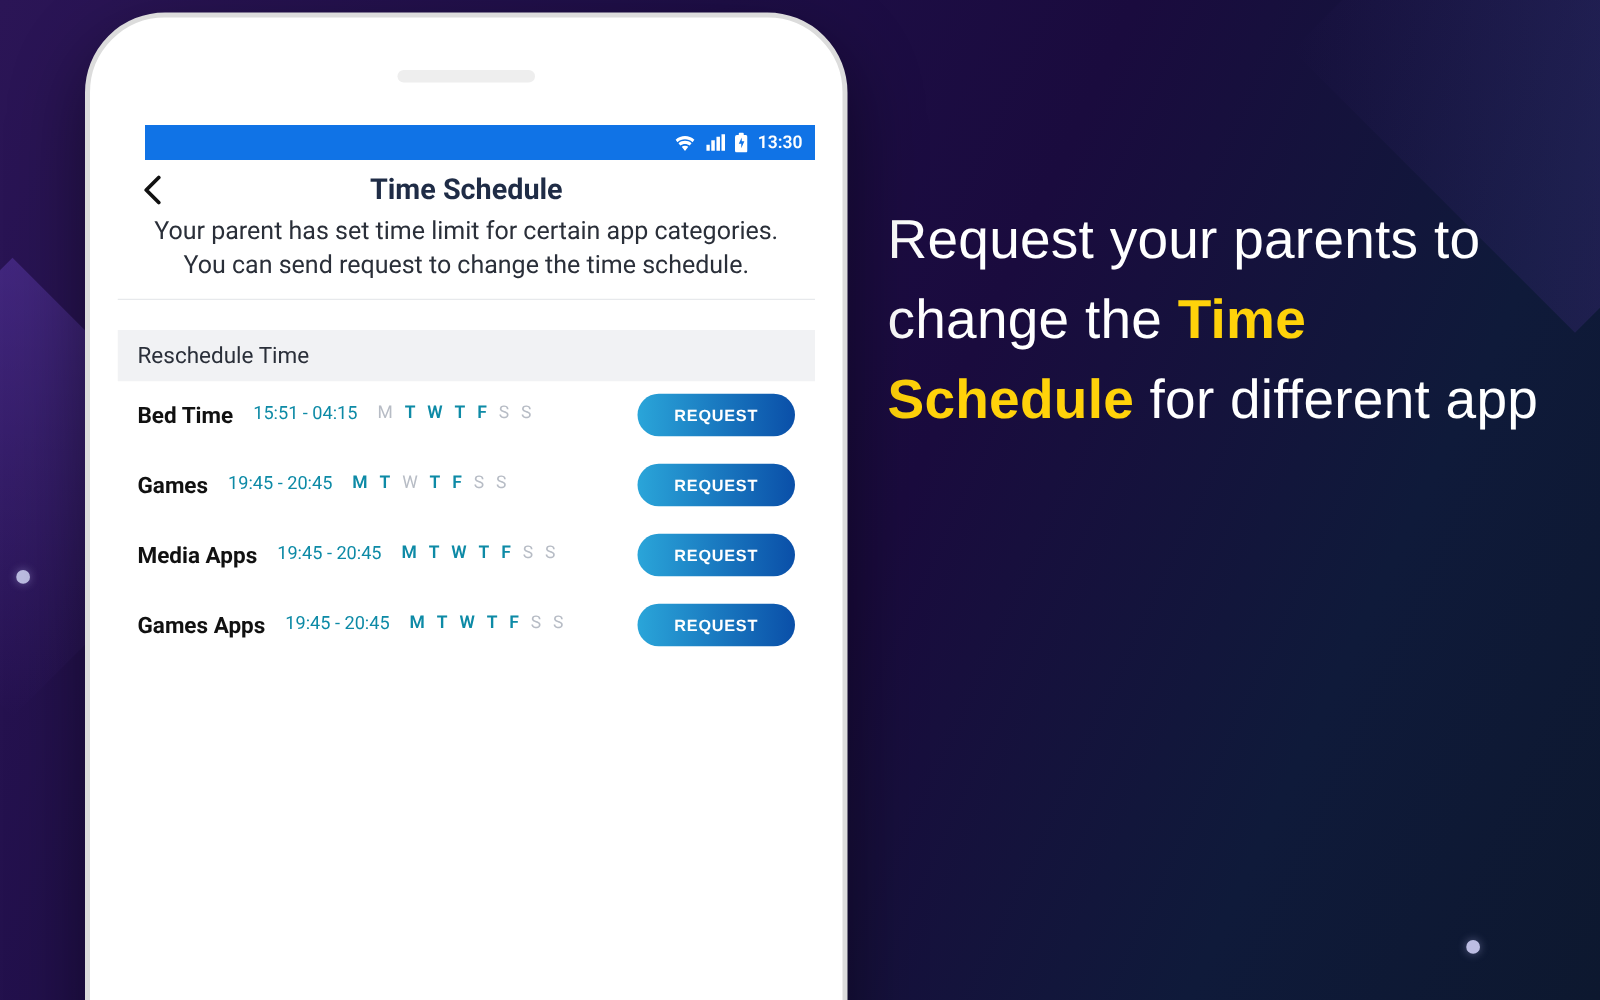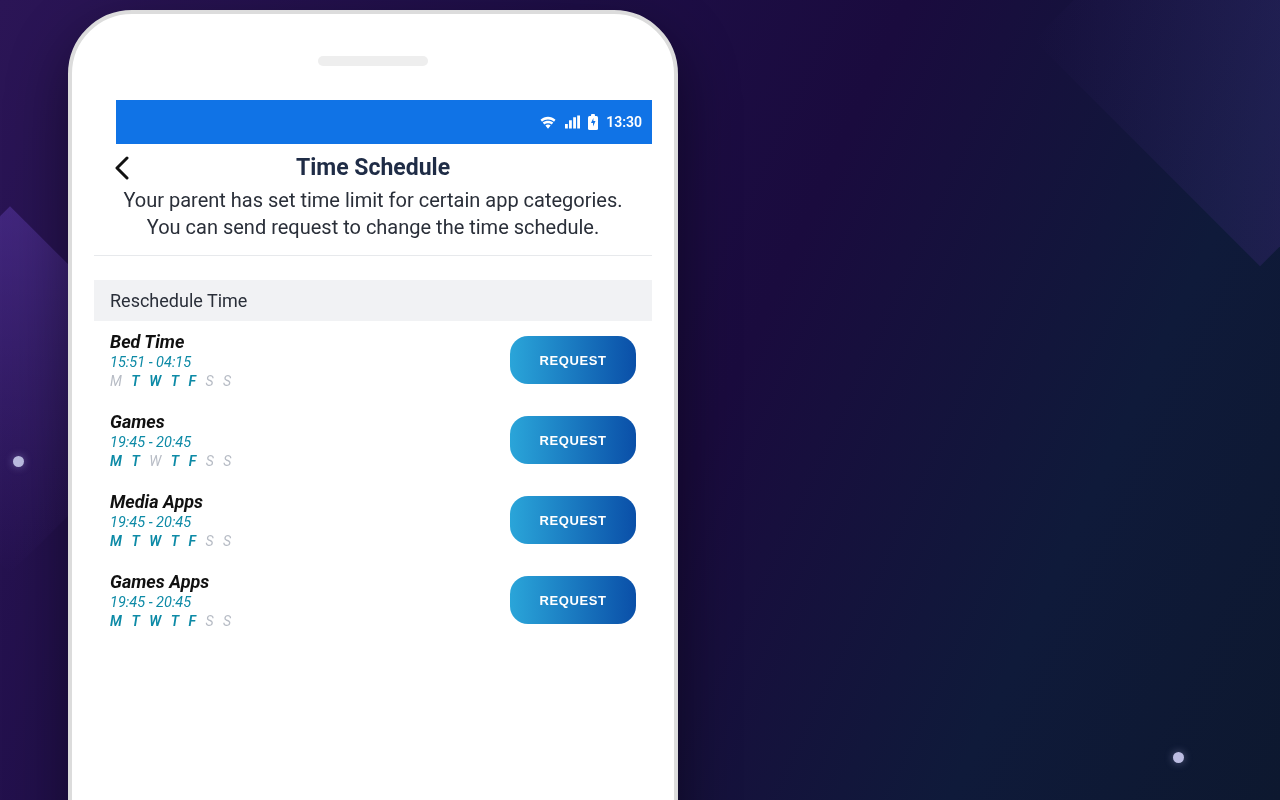--- a/index.html
+++ b/index.html
@@ -68,21 +68,21 @@
     overflow: hidden;
   }
   .speaker {
     position: absolute; top: 42px; left: 50%; transform: translateX(-50%);
     width: 110px; height: 10px; border-radius: 6px;
     background: #eee;
   }
 
   
   .statusbar {
-    height: 44px;
+    height: 28px;
     background: #1073e6;
     display: flex; align-items: center; justify-content: flex-end;
     gap: 8px; padding: 0 10px;
     color: #fff; font-size: 14px; font-weight: 600; margin-left: 22px;
   }
   .statusbar svg { display: block; }
 
   
   .app-header {
     background: #fff;
@@ -109,45 +109,48 @@
     background: #f1f2f4;
     padding: 10px 16px;
     font-size: 18px; color: #2a2f39; margin-top: 24px;
   }
 
   
   .row {
     display: flex; align-items: center; justify-content: space-between;
     padding: 10px 16px 12px 16px;
   }
-  .row-left { display:flex; flex-direction:column; gap:2px;font-style:italic; }
+  .row-left { display:flex; flex-direction:row; gap:16px; }
   .row-name { font-size: 18px; font-weight: 700; color: #111; }
   .row-time { font-size: 14.5px; color: #0d8aa6; }
   .days { display:flex; gap:9px; font-size: 14px; letter-spacing: .5px; }
   .dayon  { color: #0d8aa6; font-weight: 600; }
   .dayoff { color: #b7bcc5; }
 
   .req-btn {
-    min-width: 126px; height: 48px;
+    min-width: 126px; height: 34px;
     border: none; border-radius: 18px;
     background: linear-gradient(90deg, #2aa5d9 0%, #0a4fa8 100%);
     color: #fff; font-size: 13px; font-weight: 700; letter-spacing: .6px;
     display: flex; align-items: center; justify-content: center;
     cursor: pointer;
   }
 </style>
 </head>
 <body>
 
 <div class="bg"></div>
 <div class="dot d1"></div>
 <div class="dot d2"></div>
 
 <div class="stage">
 
+  <div class="caption">
+    <span>Request your parents to change the </span><span class="hl">Time Schedule</span><span> for different app</span>
+  </div>
 
   <div class="phone">
     <div class="speaker"></div>
     <div class="phone-inner">
 
       <div class="statusbar">
         <span>
           <svg width="18" height="14" viewBox="0 0 24 18" fill="#fff">
               <path d="M12 18l3.5-4.4c-2-1.6-5-1.6-7 0L12 18zM4 8.6c4.6-4 11.4-4 16 0l2-2.5C16.5.8 7.5.8 2 6.1l2 2.5zm3 3.7c2.9-2.4 7.1-2.4 10 0l2-2.5c-4-3.4-10-3.4-14 0l2 2.5z"></path>
             </svg>

